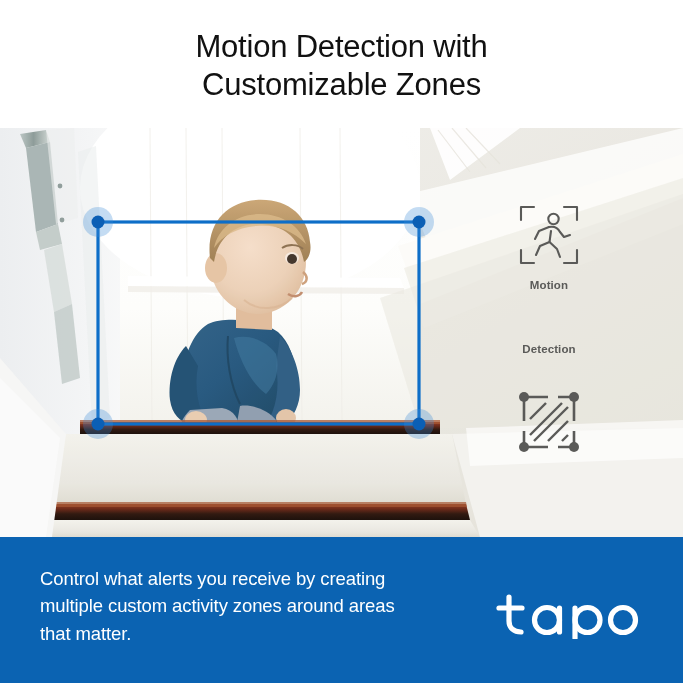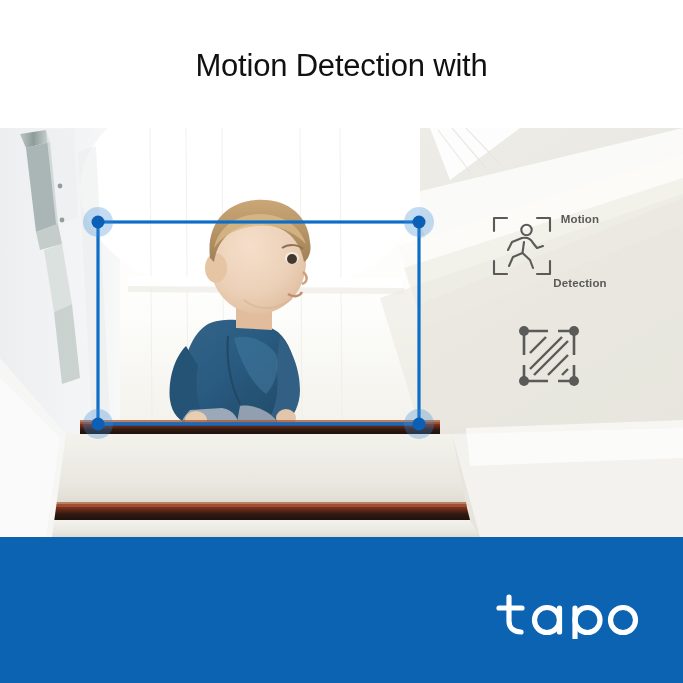--- a/index.html
+++ b/index.html
@@ -69,21 +69,21 @@
     left: 478px;
     top: 76px;
     width: 142px;
     display: flex;
     flex-direction: column;
     align-items: center;
     gap: 34px;
   }
   .feature {
     display: flex;
-    flex-direction: row;
+    flex-direction: column;
     align-items: center;
     justify-content: space-between;
   }
   .feature-icon { display: block; }
   .feature-label {
     margin-top: 8px;
     font-size: 11.5px;
     line-height: 1.35;
     font-weight: 700;
     color: #5a5a58;
@@ -123,20 +123,21 @@
   .sr { position: absolute; width: 1px; height: 1px; overflow: hidden; clip: rect(0 0 0 0); }
 </style>
 </head>
 <body>
 
 <div class="page">
 
   <div class="header">
     <div class="header-title">
       <span>Motion Detection with</span>
+      <span class="l2">Customizable Zones</span>
     </div>
   </div>
 
   <div class="photo">
 
     <svg class="photo-svg" width="683" height="409" viewBox="0 0 683 409">
       <defs>
         <linearGradient id="wallR" x1="0" y1="0" x2="1" y2="1">
           <stop offset="0%" stop-color="#f2f1ec"></stop>
           <stop offset="55%" stop-color="#eae8e1"></stop>
@@ -356,20 +357,25 @@
               <circle cx="56" cy="56" r="5"></circle>
             </g>
           </svg>
         </span>
       </div>
 
     </div>
   </div>
 
   <div class="footer">
+    <div class="footer-text">
+      <span>Control what alerts you receive by creating</span>
+      <span class="l2">multiple custom activity zones around areas</span>
+      <span class="l3">that matter.</span>
+    </div>
 
     <div class="brand-logo">
       <svg width="152" height="48" viewBox="0 0 152 48" fill="none" stroke="#ffffff" stroke-width="5.2" stroke-linecap="round">
 
         <path d="M14 6 L14 30 C14 37 19 41 26 41"></path>
         <path d="M4 17 L27 17"></path>
 
         <circle cx="52" cy="29" r="12.5"></circle>
         <path d="M64.5 17 L64.5 41"></path>
 

